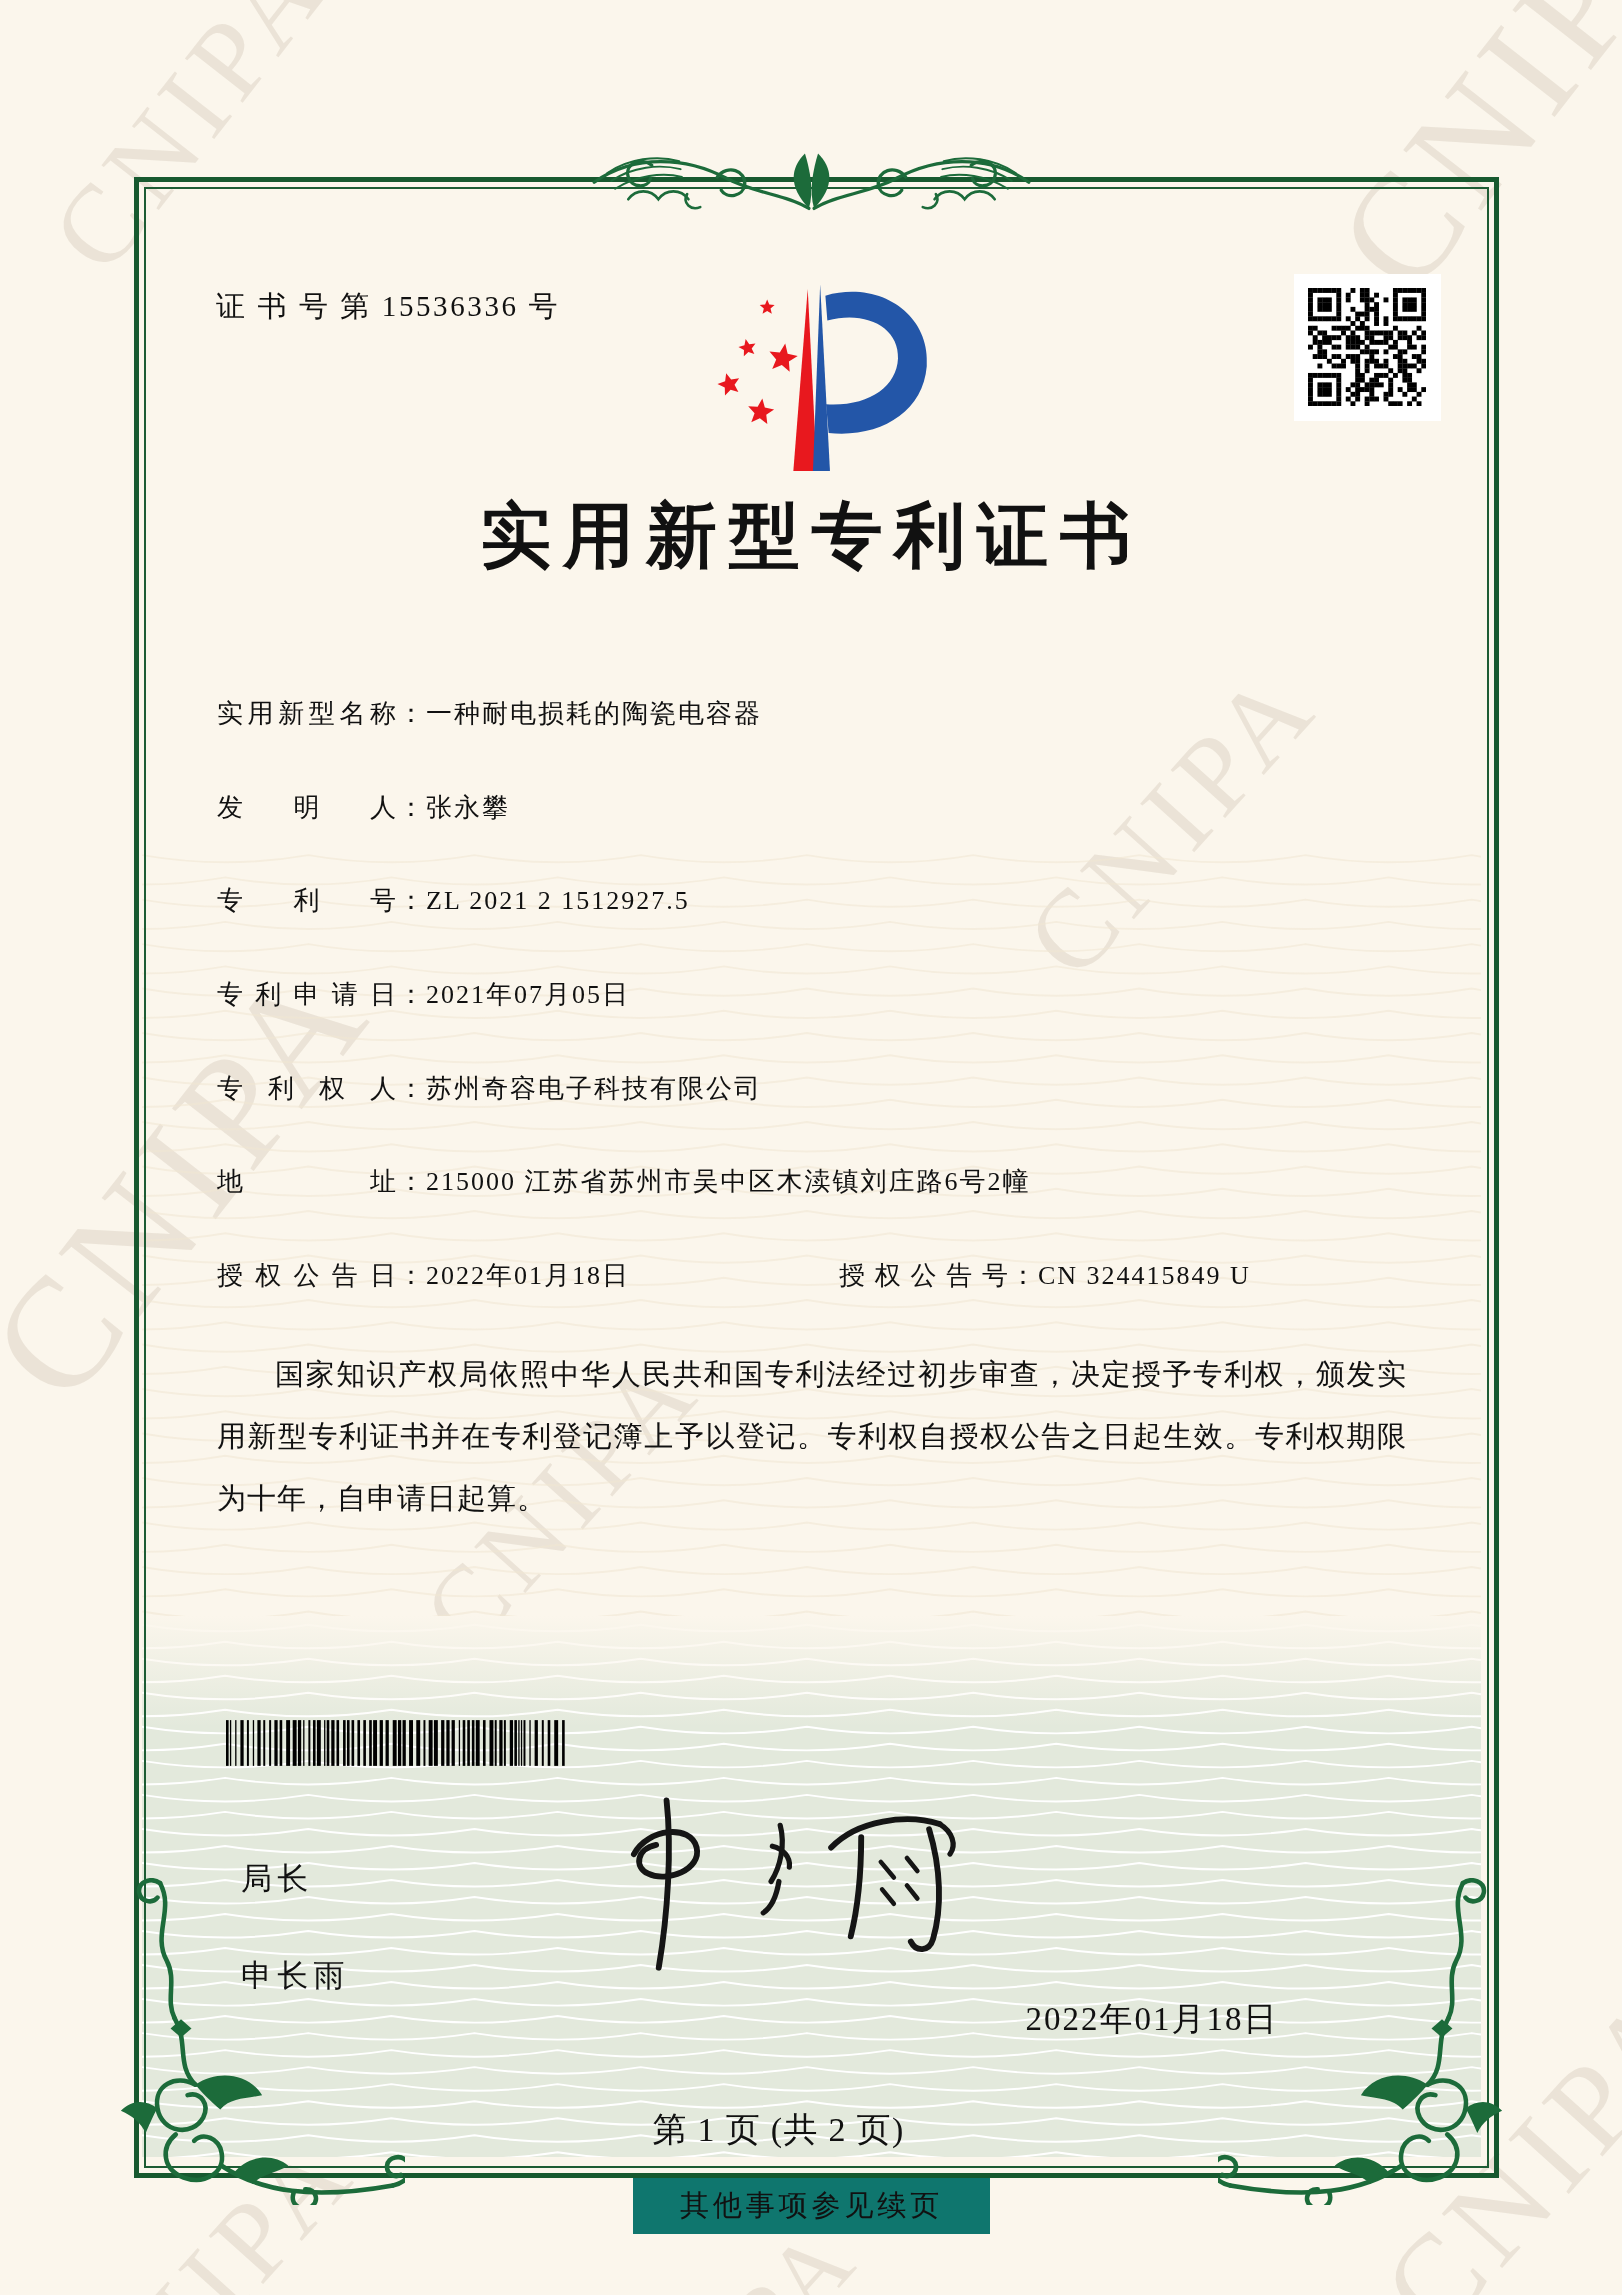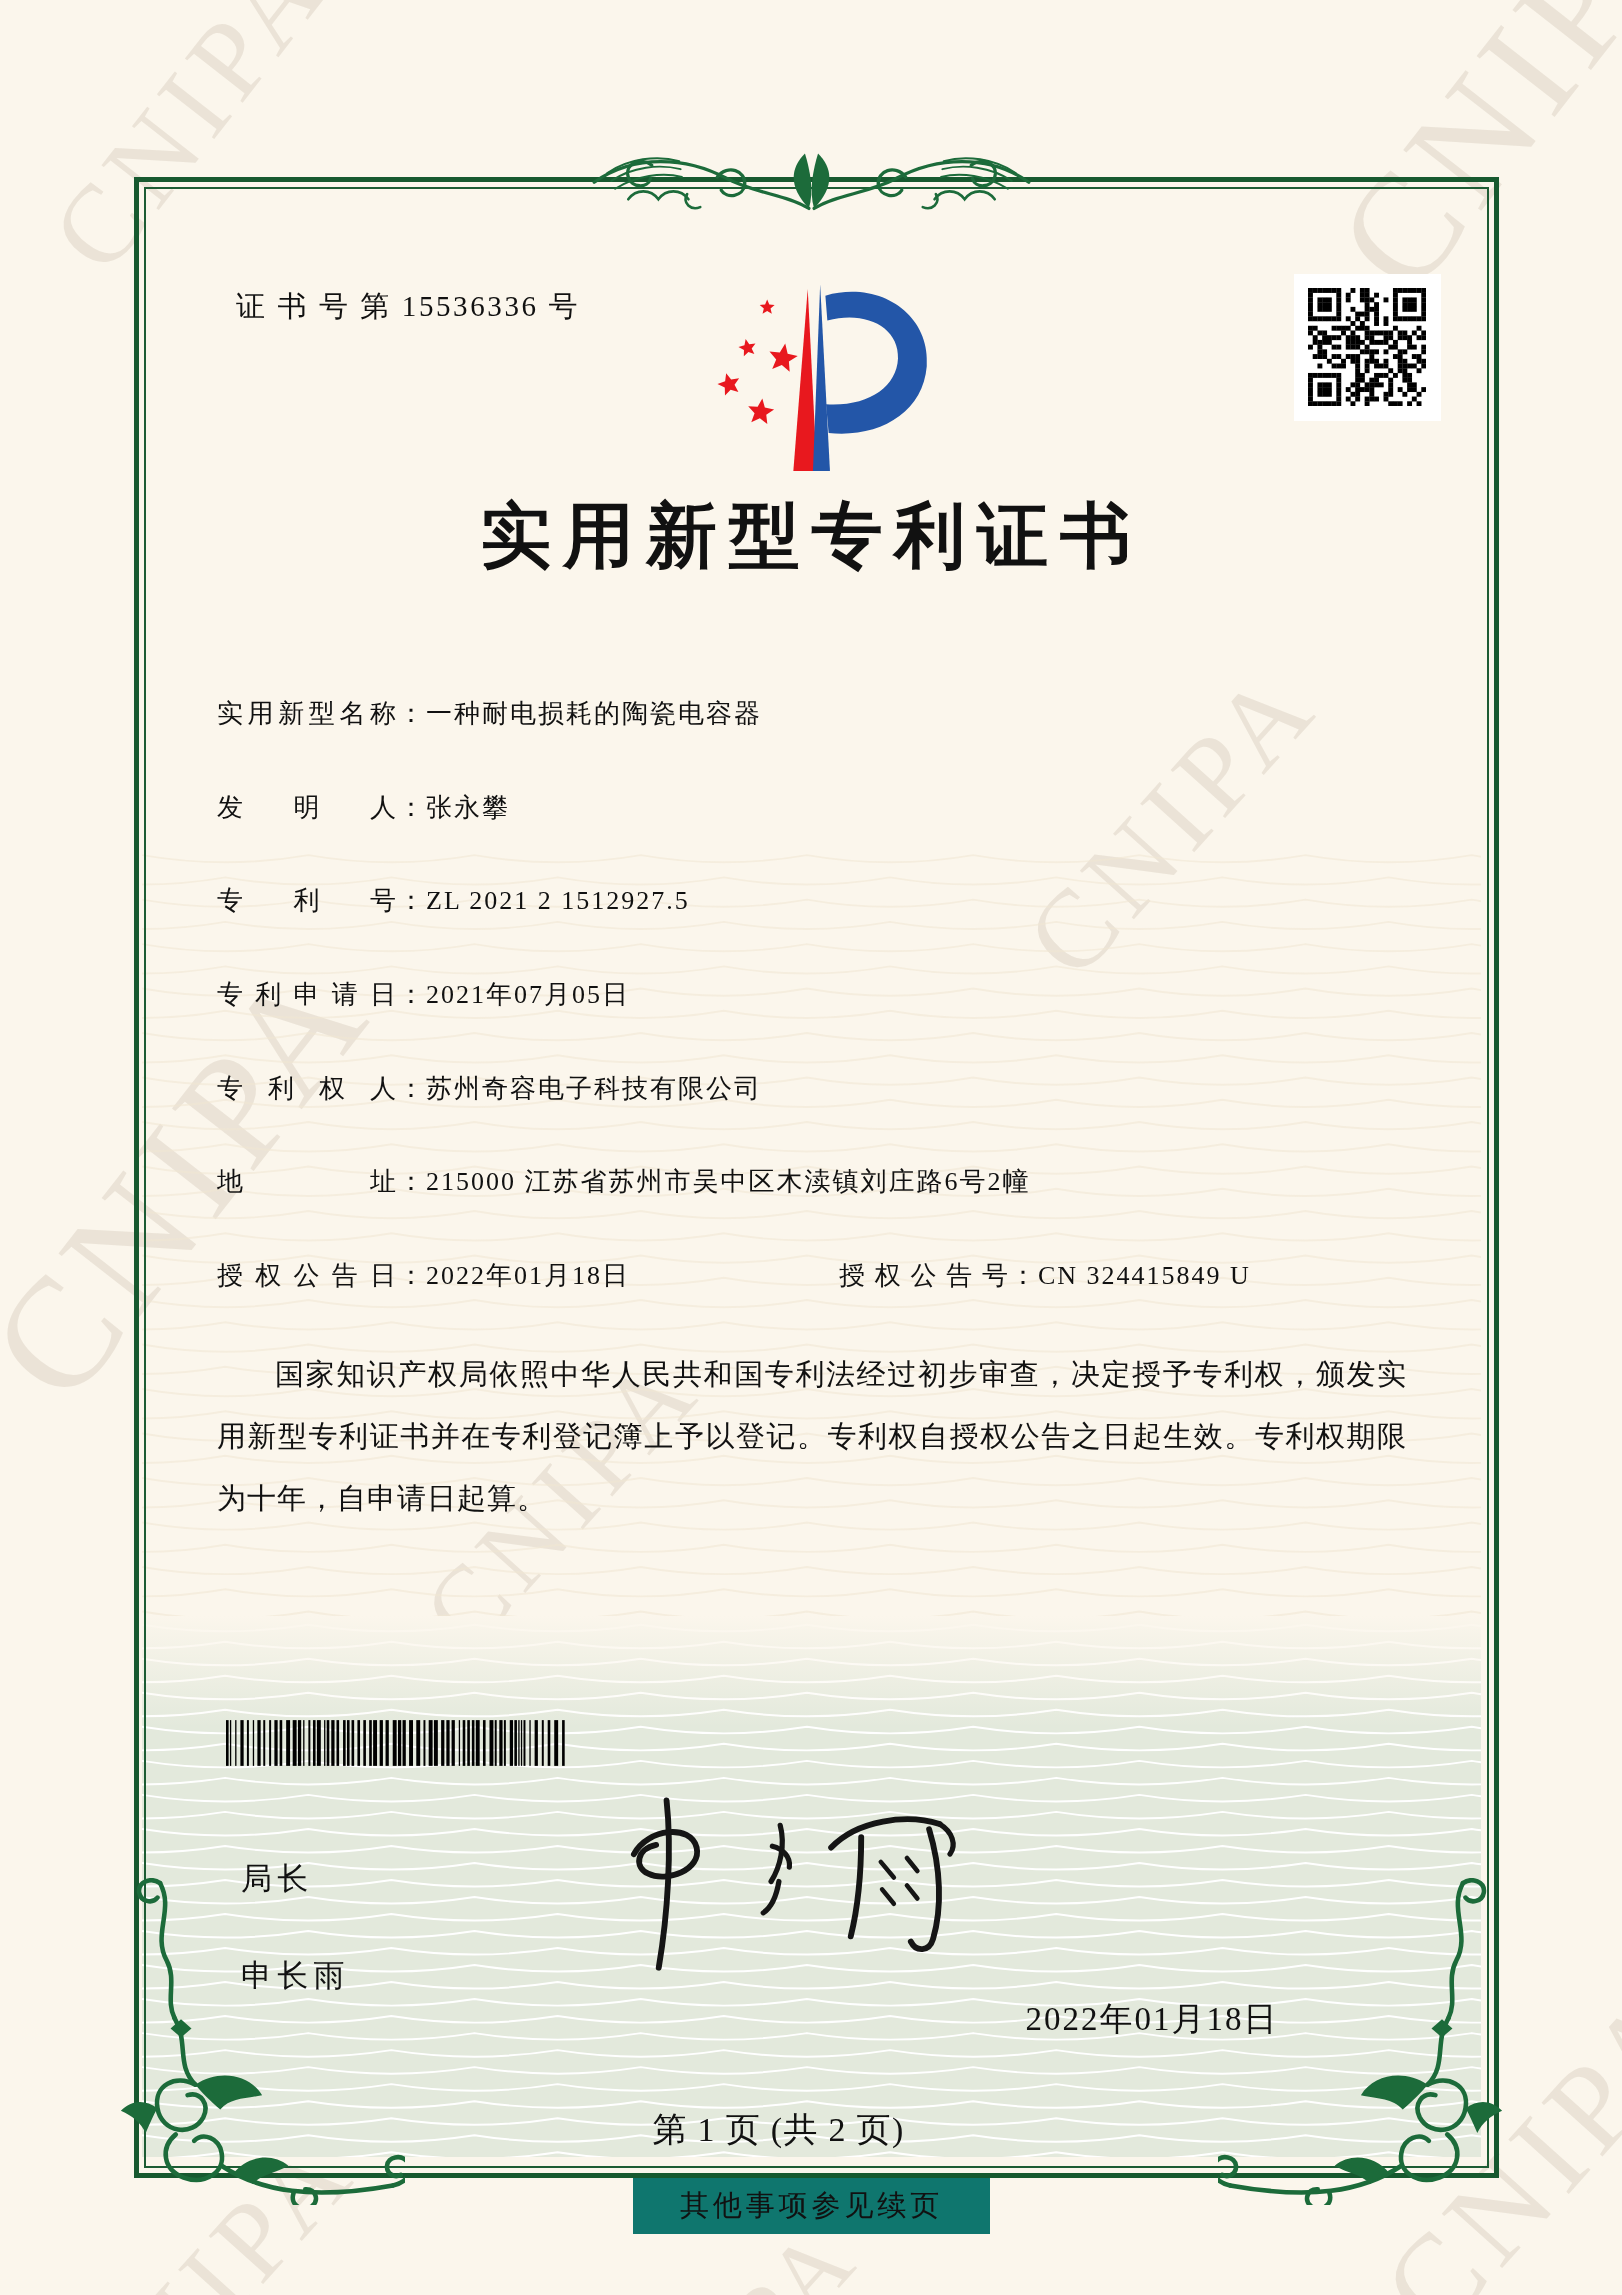--- a/index.html
+++ b/index.html
@@ -23,21 +23,21 @@
     left:142px;top:1616px;width:1339px;height:541px;background:#e3e9dc;z-index:2;pointer-events:none;
   }
   #band-fade{position:absolute;left:0;top:0;width:100%;height:111px;
     background:linear-gradient(#fbf6ec,rgba(251,246,236,0));}
   
   #frame{left:134px;top:177px;width:1355px;height:1991px;border:5.9px solid #17592f;z-index:4;pointer-events:none;}
   #frame-inner{position:absolute;left:5.2px;top:5.2px;right:5.2px;bottom:5.2px;border:2px solid #1d5c34;}
   .orn{z-index:6;pointer-events:none;}
   
   .content{z-index:10;}
-  #cert-number{left:216px;top:287px;font-size:29px;letter-spacing:2.6px;margin-left:20px;}
+  #cert-number{left:216px;top:287px;font-size:29px;letter-spacing:2.6px;}
   #title{left:0;top:489px;width:100%;text-align:center;font-size:71px;font-weight:700;letter-spacing:11.8px;}
   .field-row{left:217px;width:1230px;font-size:26px;letter-spacing:2px;white-space:nowrap;}
   .flabel{display:inline-block;width:181px;text-align:justify;text-align-last:justify;vertical-align:bottom;}
   .flabel2{display:inline-block;width:171px;text-align:justify;text-align-last:justify;vertical-align:bottom;}
   .grant2{position:absolute;left:622px;top:0;white-space:nowrap;}
   #paragraphs{left:217px;top:1343px;width:1190px;font-size:29px;line-height:62px;
     text-align:justify;letter-spacing:1px;}
   #paragraphs p{margin:0;text-indent:2em;}
   #barcode-wrap{left:226px;top:1720px;width:340px;height:46px;}
   #signer{left:241px;top:1858px;font-family:"Liberation Sans","DejaVu Sans",sans-serif;

